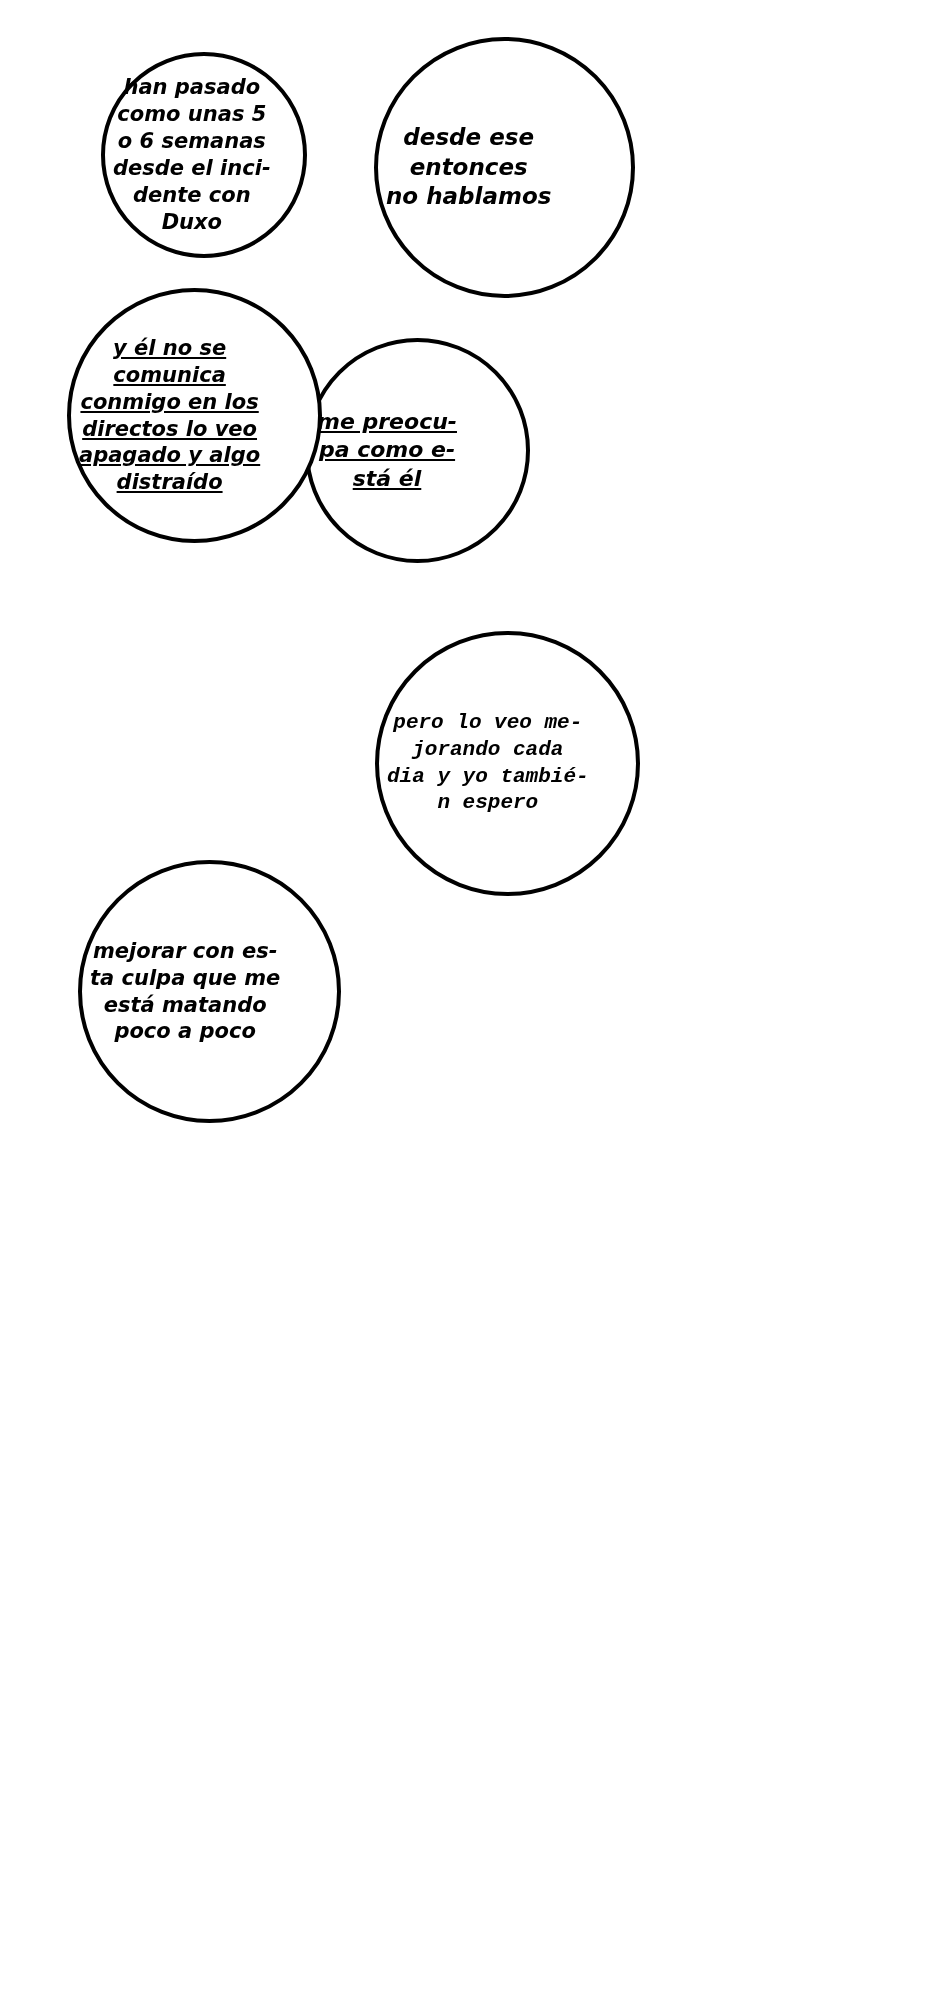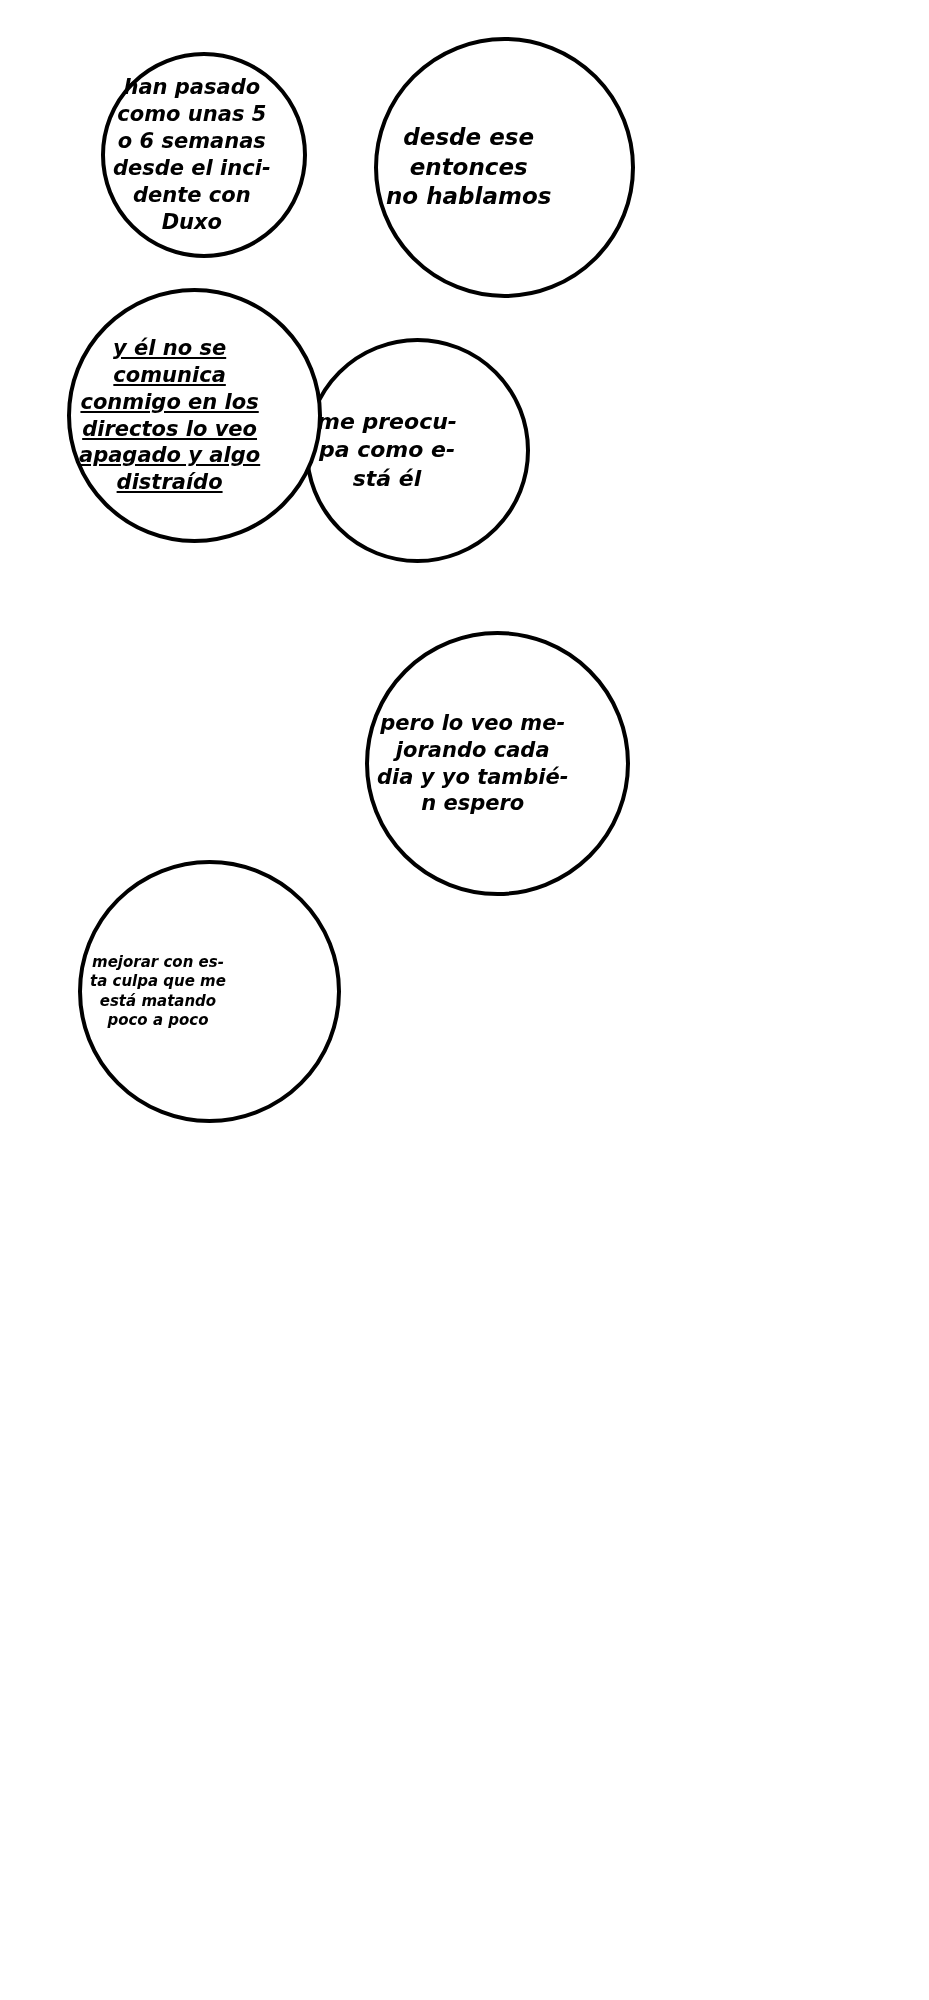--- a/index.html
+++ b/index.html
@@ -56,29 +56,29 @@
     </div>
     <div class="bubble" style="left: 67px; top: 288px; width: 255px; height: 255px; z-index: 6; border-color: rgb(0, 0, 0);">
       <div class="bubble-text" style="font-size: 21px; color: rgb(0, 0, 0); text-decoration: underline;">y él no se
 comunica
 conmigo en los
 directos lo veo
 apagado y algo
 distraído</div>
     </div>
     <div class="bubble" style="left: 305px; top: 338px; width: 225px; height: 225px; z-index: 3; border-color: rgb(0, 0, 0);">
-      <div class="bubble-text" style="font-size: 22px; color: rgb(0, 0, 0);">me preocu-
+      <div class="bubble-text" style="font-size: 22px; color: rgb(0, 0, 0); text-decoration: underline;">me preocu-
 pa como e-
 stá él</div>
     </div>
-    <div class="bubble" style="left: 365px; top: 631px; width: 265px; height: 265px; z-index: 2; border-color: rgb(0, 0, 0);">
+    <div class="bubble" style="left: 375px; top: 631px; width: 265px; height: 265px; z-index: 2; border-color: rgb(0, 0, 0); font-family: Liberation Mono, monospace;">
       <div class="bubble-text" style="font-size: 21px; color: rgb(0, 0, 0);">pero lo veo me-
 jorando cada
 dia y yo tambié-
 n espero</div>
     </div>
     <div class="bubble" style="left: 78px; top: 860px; width: 263px; height: 263px; z-index: 1; border-color: rgb(0, 0, 0);">
-      <div class="bubble-text" style="font-size: 15px; color: rgb(0, 0, 0);">mejorar con es-
+      <div class="bubble-text" style="font-size: 21px; color: rgb(0, 0, 0);">mejorar con es-
 ta culpa que me
 está matando
 poco a poco</div>
     </div>
   </div>
 
 </body></html>

